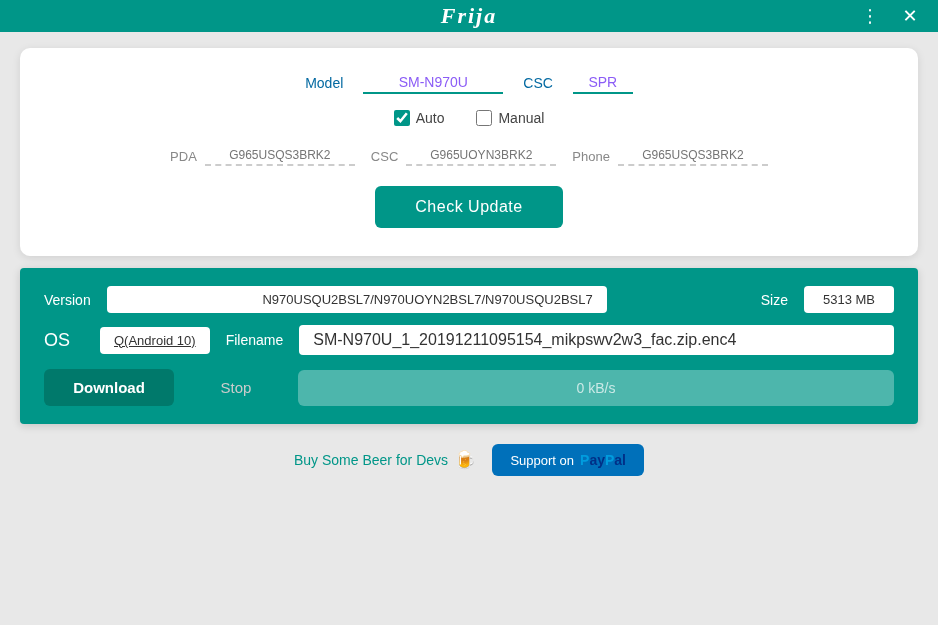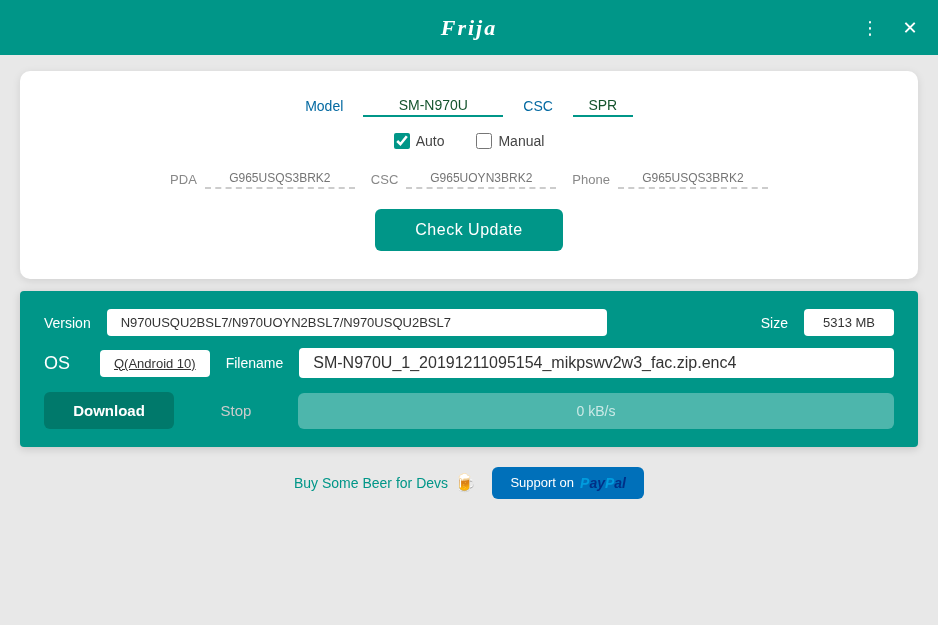--- a/index.html
+++ b/index.html
@@ -9,21 +9,21 @@
       font-family: 'Segoe UI', Arial, sans-serif;
       background: #e8e8e8;
       overflow: hidden;
       display: flex;
       flex-direction: column;
     }
 
     
     .titlebar {
       background: #009688;
-      height: 55px;
+      height: 32px;
       display: flex;
       align-items: center;
       justify-content: center;
       position: relative;
       flex-shrink: 0;
     }
     .titlebar-title {
       font-family: 'Georgia', serif;
       font-size: 22px;
       font-style: italic;
@@ -80,21 +80,21 @@
     .field-label {
       font-size: 14px;
       color: #0369a1;
       font-weight: 500;
     }
     .field-input-underline {
       border: none;
       border-bottom: 2px solid #009688;
       outline: none;
       font-size: 14px;
-      color: #14532d;
+      color: #8b5cf6;
       text-align: center;
       width: 140px;
       padding: 2px 4px;
       background: transparent;
     }
     .field-input-underline.csc-input {
       width: 60px;
     }
 
     .row-checkbox {
@@ -182,20 +182,21 @@
       min-width: 40px;
     }
     .info-value-box {
       background: white;
       border-radius: 4px;
       padding: 6px 14px;
       font-size: 13px;
       color: #333;
       flex: 1;
       max-width: 500px;
+      text-align: right;
     }
     .size-label {
       font-size: 14px;
       color: white;
       font-weight: 500;
       margin-left: auto;
     }
     .size-value-box {
       background: white;
       border-radius: 4px;
@@ -296,26 +297,25 @@
     .beer-icon { font-size: 18px; }
     .paypal-btn {
       background: #0070ba;
       color: white;
       border: none;
       border-radius: 6px;
       padding: 8px 18px;
       font-size: 13px;
       cursor: pointer;
       display: flex;
-      align-items: flex-start;
+      align-items: center;
       gap: 6px;
     }
     .paypal-logo {
       font-weight: bold;
-      font-style: italic;
       font-size: 14px;
       color: #003087;
     }
     .paypal-logo span { color: #009cde; }
   </style>
 </head>
 <body>
 
 <div class="titlebar">
   <span class="titlebar-title">Frija</span>

